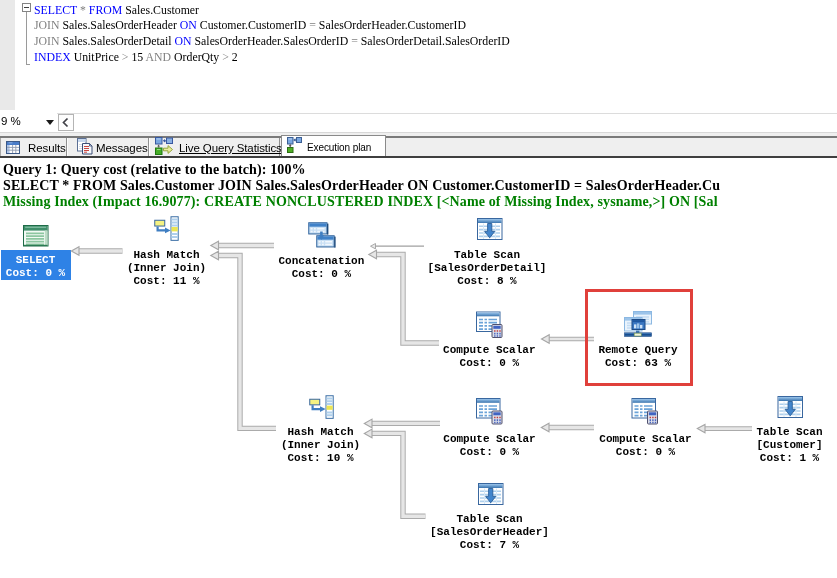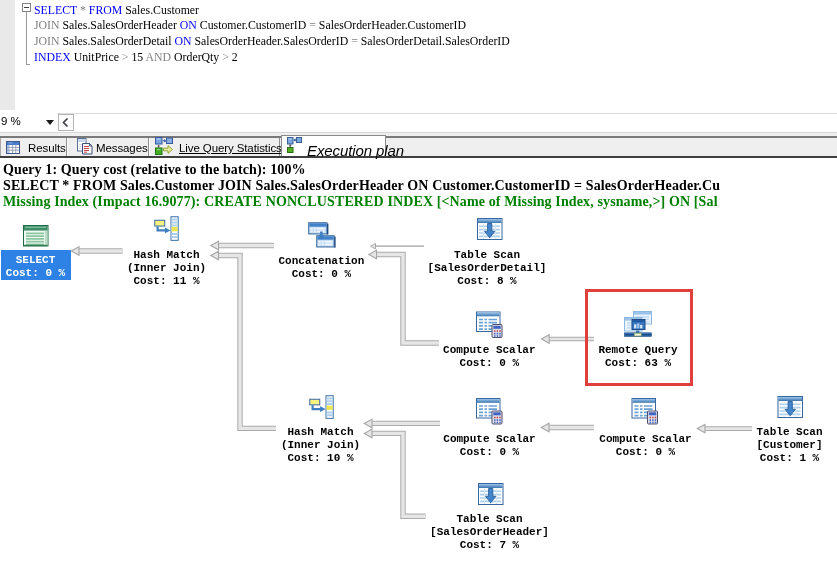--- a/index.html
+++ b/index.html
@@ -83,21 +83,21 @@
 <svg class="abs" style="left:287px;top:137px;" width="15" height="16" viewBox="0 0 15 16">
   <rect x="0.5" y="0.5" width="5.5" height="6.5" fill="#7aa7e0" stroke="#3c5f94"></rect>
   <path d="M1.5 2h3.5" stroke="#b9d2f0" stroke-width="1"></path>
   <rect x="9.5" y="0.5" width="5" height="5" fill="#7aa7e0" stroke="#3c5f94"></rect>
   <path d="M9.4 3H7.6" stroke="#3c5f94" stroke-width="1.4"></path>
   <path d="M6.2 3l2.2-1.8v3.6z" fill="#3c5f94"></path>
   <rect x="0.5" y="10.5" width="5.5" height="5" fill="#4fae24" stroke="#2d6e14"></rect>
   <path d="M3.2 10.2V8.8" stroke="#555" stroke-width="1.2"></path>
   <path d="M3.2 6.8L1.9 8.9h2.6z" fill="#555"></path>
 </svg>
-<div class="abs" style="left:307px;top:141.5px;font-size:15px;letter-spacing:-0.1px;color:#000;font-style:italic;">Execution plan</div>
+<div class="abs" style="left:307px;top:141.5px;font-size:10px;letter-spacing:-0.1px;color:#000;">Execution plan</div>
 
 <div class="abs mono" style="left:3px;top:161.6px;font-size:14px;line-height:16px;letter-spacing:0.12px;white-space:pre;color:#000;font-weight:bold;">Query 1: Query cost (relative to the batch): 100%
 SELECT * FROM Sales.Customer JOIN Sales.SalesOrderHeader ON Customer.CustomerID = SalesOrderHeader.Cu
 <span style="color:#008000;">Missing Index (Impact 16.9077): CREATE NONCLUSTERED INDEX [&lt;Name of Missing Index, sysname,&gt;] ON [Sal</span></div>
 
 <svg id="plan" class="abs" style="left:0;top:0;" width="837" height="578" viewBox="0 0 837 578">
 <defs>
   <linearGradient id="gbh" x1="0" y1="0" x2="0" y2="1">
     <stop offset="0" stop-color="#9cc6ec"></stop>
         <stop offset="1" stop-color="#3a74ae"></stop>

